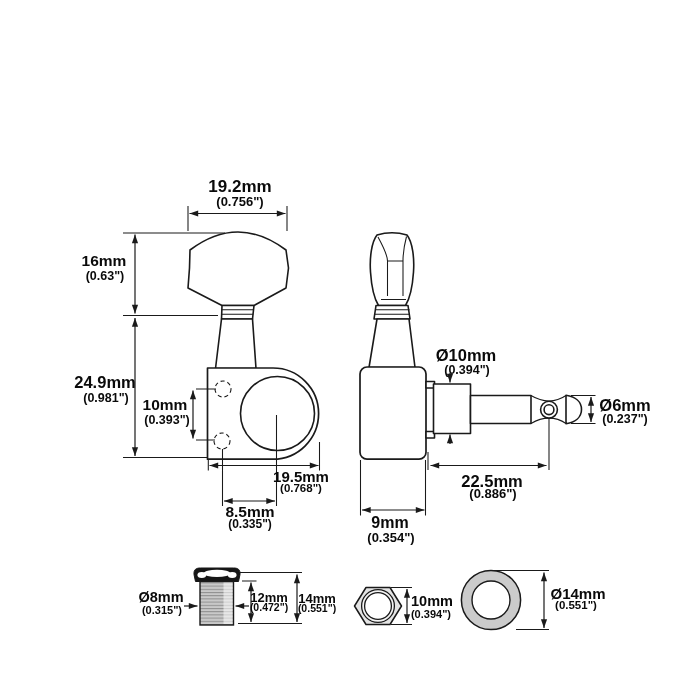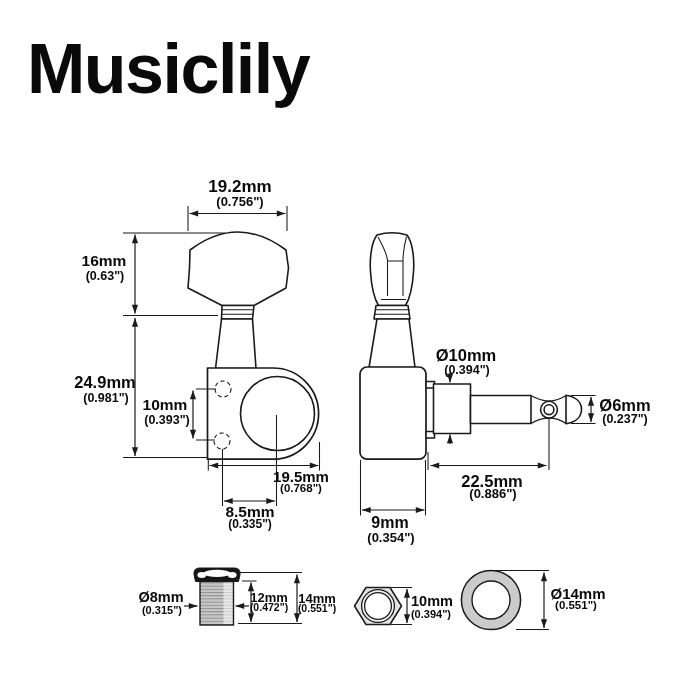--- a/index.html
+++ b/index.html
@@ -14,21 +14,20 @@
   .in{fill:none;stroke:#1a1a1a;stroke-width:1.05;}
   .ext{fill:none;stroke:#1a1a1a;stroke-width:1.05;}
   .dl{stroke:#1a1a1a;stroke-width:1.2;}
   .dash{fill:none;stroke:#1a1a1a;stroke-width:1.1;stroke-dasharray:4 3;}
 </style>
 </head>
 <body>
 
 <div class="page">
 
-  <div class="logo">Musiclily</div>
 
   <svg width="700" height="700" viewBox="0 0 700 700">
     <defs>
       <marker id="ah" viewBox="0 0 10 8" refX="9.2" refY="4" markerWidth="10" markerHeight="8" orient="auto-start-reverse" markerUnits="userSpaceOnUse">
         <path d="M0.5,0.9 L9.2,4 L0.5,7.1 Z" fill="#1a1a1a"></path>
       </marker>
       <pattern id="threads" width="4" height="3.2" patternUnits="userSpaceOnUse">
         <rect width="4" height="3.2" fill="#c9c9c9"></rect>
         <rect width="4" height="1" fill="#8d8d8d"></rect>
       </pattern>

